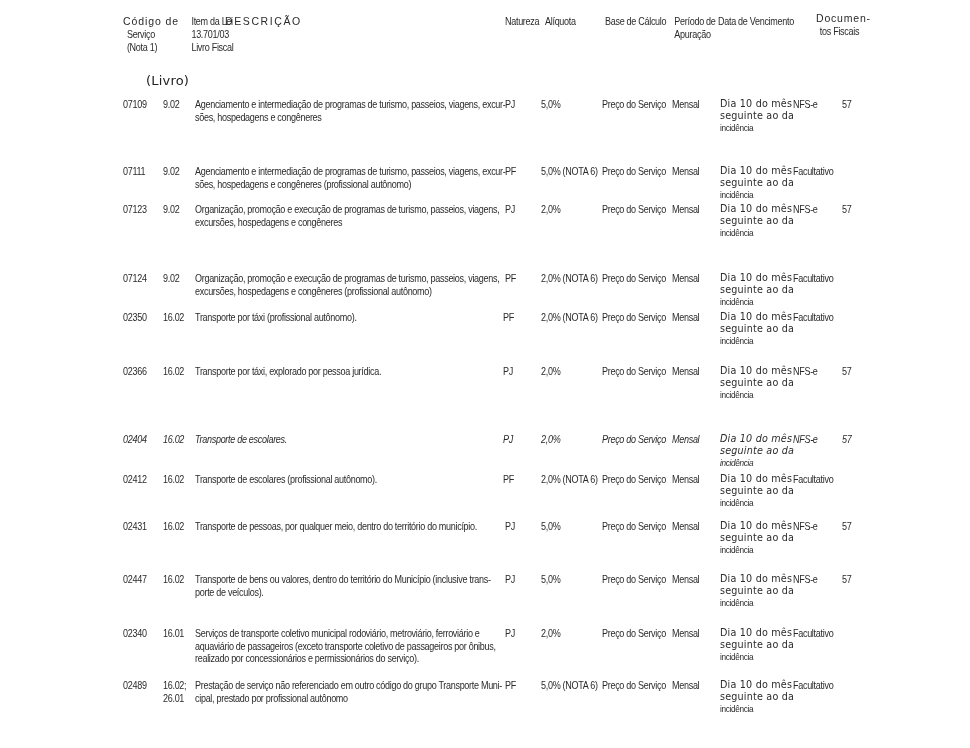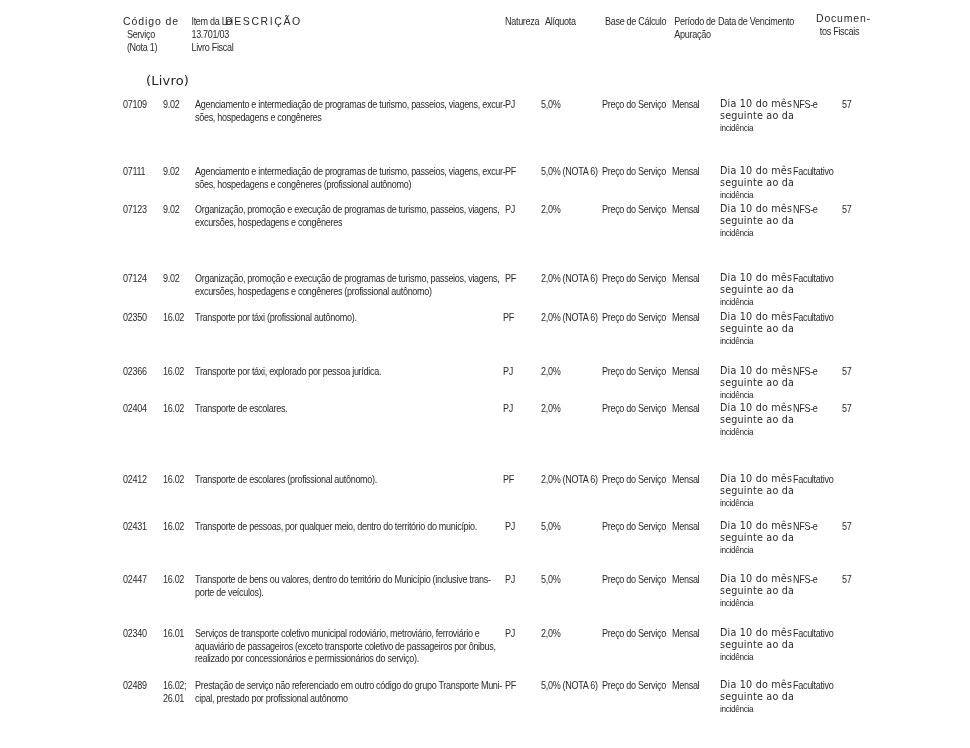--- a/index.html
+++ b/index.html
@@ -146,21 +146,21 @@
           <div>Transporte por táxi, explorado por pessoa jurídica.</div>
         </div>
         <div class="abs t cond" style="left: 503px; top: 0px;">PJ</div>
         <div class="abs t cond" style="left: 541px; top: 0px;">2,0%</div>
         <div class="abs t cond" style="left: 602px; top: 0px;">Preço do Serviço</div>
         <div class="abs t cond" style="left: 672px; top: 0px;">Mensal</div>
         <div class="abs t due" style="left: 720px; top: 0px;"><div>Dia 10 do mês</div><div>seguinte ao da</div><div class="last">incidência</div></div>
         <div class="abs t cond" style="left: 793px; top: 0px;">NFS-e</div>
         <div class="abs t cond" style="left: 842px; top: 0px;">57</div>
       </div>
-      <div class="row" style="top: 402px;">
+      <div class="row" style="top: 433px; font-style: italic;">
         <div class="abs t cond" style="left: 123px; top: 0px;">02404</div>
         <div class="abs t cond" style="left: 163px; top: 0px;">
           <div>16.02</div>
         </div>
         <div class="abs t cond" style="left: 195px; top: 0px;">
           <div>Transporte de escolares.</div>
         </div>
         <div class="abs t cond" style="left: 503px; top: 0px;">PJ</div>
         <div class="abs t cond" style="left: 541px; top: 0px;">2,0%</div>
         <div class="abs t cond" style="left: 602px; top: 0px;">Preço do Serviço</div>

